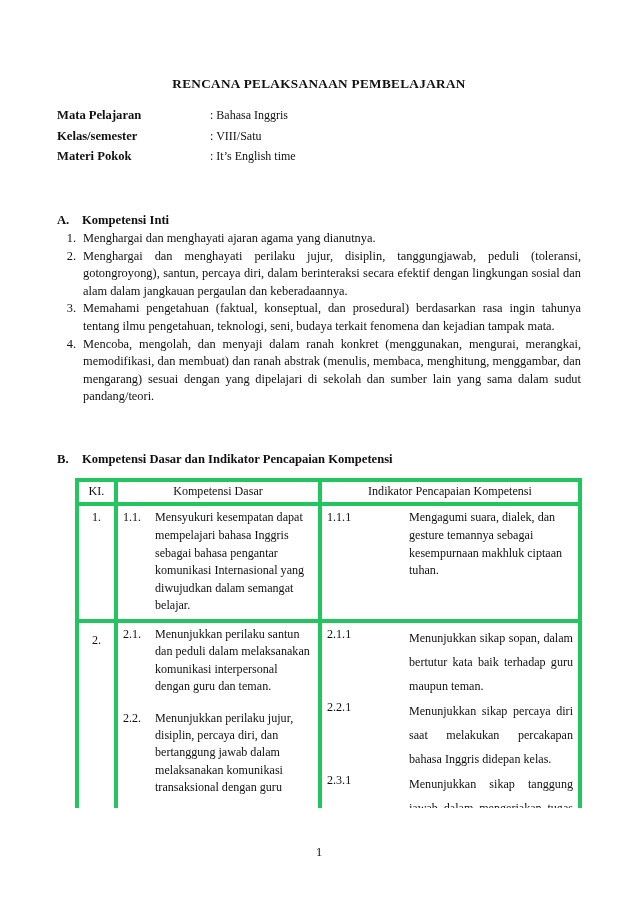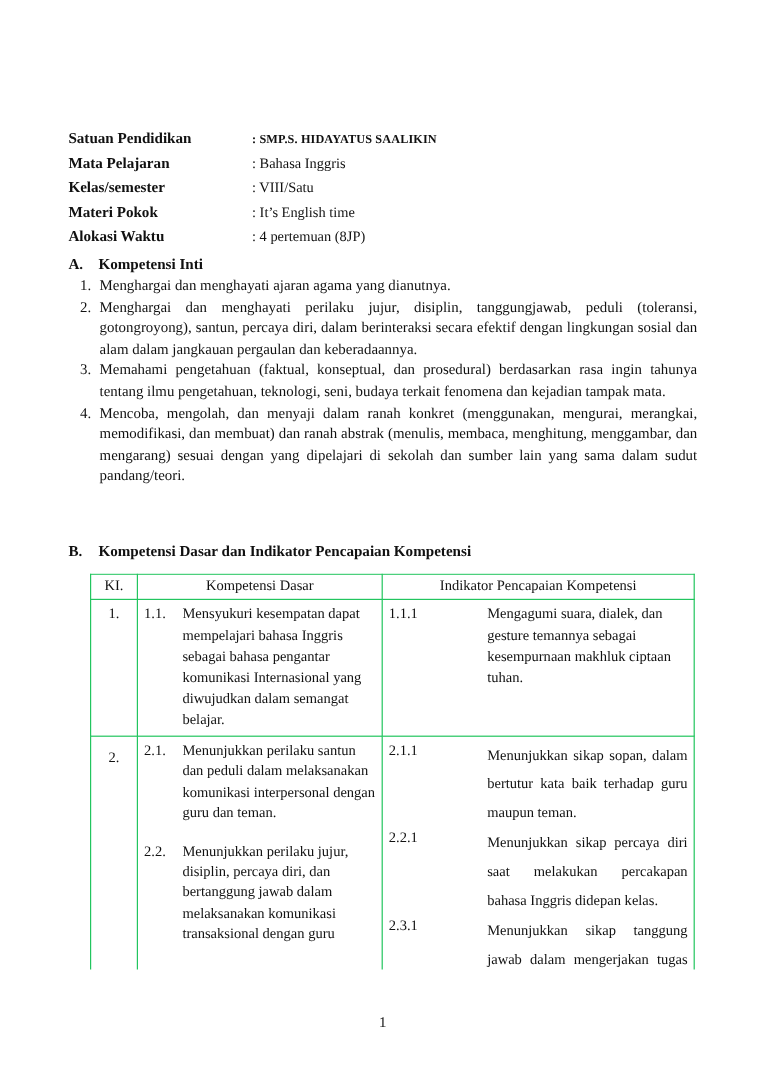--- a/index.html
+++ b/index.html
@@ -113,21 +113,21 @@
     left: 75px;
     top: 478px;
     width: 503px;
   }
   table.kd-table {
     border-collapse: collapse;
     width: 503px;
     table-layout: fixed;
   }
   table.kd-table td, table.kd-table th {
-    border: 1px solid #22c55e;
+    border: 4px solid #22c55e;
     vertical-align: top;
     padding: 3px 5px 4px 5px;
     font-size: 12.1px;
     line-height: 17.4px;
     font-weight: normal;
   }
   .col-ki { width: 39px; }
   .col-kd { width: 204px; }
   .col-ind { width: 260px; }
 
@@ -203,41 +203,34 @@
     width: 638px;
     text-align: center;
     font-size: 12.4px;
   }
 </style>
 </head>
 <body>
 
 <div class="page">
 
+  <div class="doc-title">RENCANA PELAKSANAAN PEMBELAJARAN</div>
 
   <div class="identity">
-    <div class="identity-row">
-      <span class="identity-label">Satuan Pendidikan</span>
-      <span class="identity-value smallcaps"><span>:</span> <span>SMP.S. HIDAYATUS SAALIKIN</span></span>
-    </div>
     <div class="identity-row">
       <span class="identity-label">Mata Pelajaran</span>
       <span class="identity-value"><span>:</span> <span>Bahasa Inggris</span></span>
     </div>
     <div class="identity-row">
       <span class="identity-label">Kelas/semester</span>
       <span class="identity-value"><span>:</span> <span>VIII/Satu</span></span>
     </div>
     <div class="identity-row">
       <span class="identity-label">Materi Pokok</span>
       <span class="identity-value"><span>:</span> <span>It’s English time</span></span>
-    </div>
-    <div class="identity-row">
-      <span class="identity-label">Alokasi Waktu</span>
-      <span class="identity-value"><span>:</span> <span>4 pertemuan (8JP)</span></span>
     </div>
   </div>
 
   <div class="section" style="top: 213px;">
     <div class="section-head">
       <span class="section-letter">A.</span>
       <span class="section-title">Kompetensi Inti</span>
     </div>
     <ul class="num-list">
       <li class="num-item">

